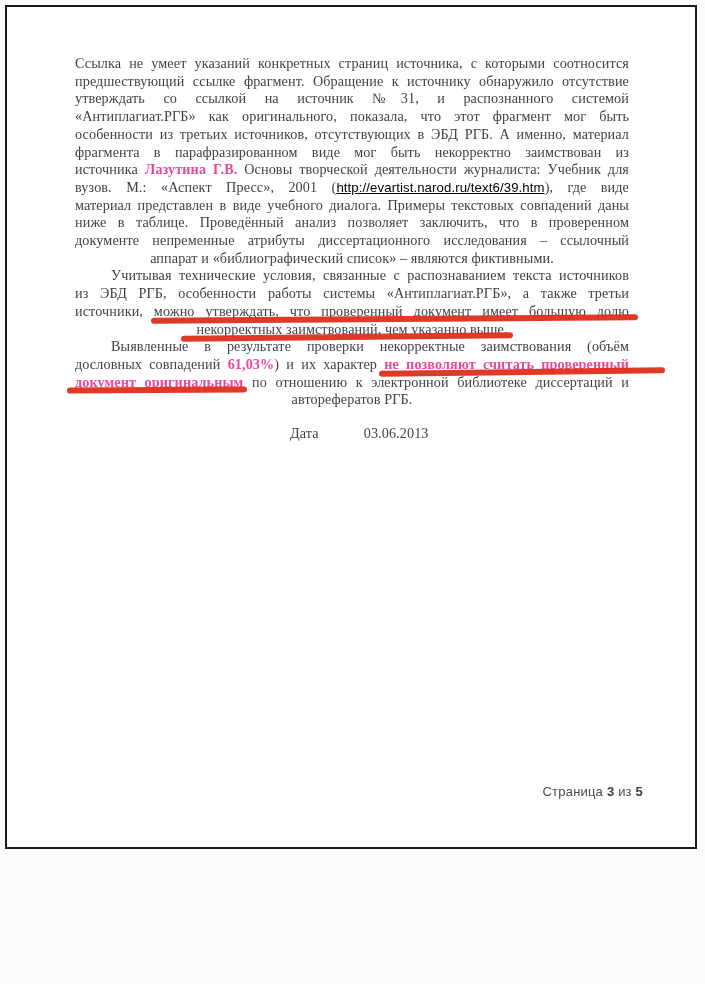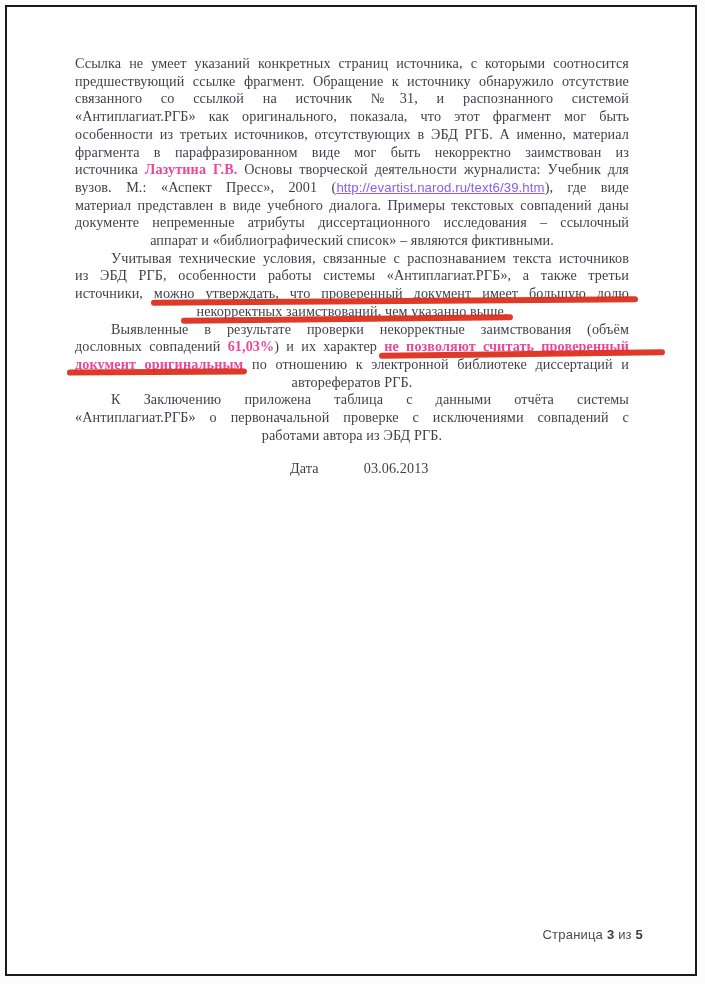--- a/index.html
+++ b/index.html
@@ -6,41 +6,41 @@
   html, body { margin: 0; padding: 0; }
   body {
     width: 705px; height: 984px;
     background: #fcfcfc;
     position: relative;
     overflow: hidden;
     font-family: "Liberation Serif", serif;
   }
   .page {
     position: absolute; left: 5px; top: 5px;
-    width: 692px; height: 971px;
+    width: 692px; height: 844px;
     background: #ffffff;
     border: 2px solid #1a1a1a;
   }
   .content {
     position: absolute; left: 68px; top: 48px;
     width: 554px;
     font-size: 14.2px;
     line-height: 17.7px;
     color: #3f3f4b;
     letter-spacing: 0.1px;
   }
   .line { min-height: 17.7px; }
   .jl { text-align: justify; text-align-last: justify; }
   .pl { text-align: center; }
   .ind { text-indent: 36px; }
   .b { font-weight: bold; color: #ec4899; }
   .lnk {
     font-family: "Liberation Sans", sans-serif;
     font-size: 13.2px;
-    color: #8b5cf6;
+    color: #000000;
     text-decoration: underline;
     cursor: pointer;
   }
   
   .rl { position: relative; }
   .rl::after {
     content: "";
     position: absolute;
     height: 6px;
     background: #db2b17;
@@ -49,67 +49,63 @@
   }
   .r1::after { left: -3px;  right: -9px;  top: 13px; transform: rotate(-0.4deg); }
   .r2::after { left: -15px; right: -6px;  top: 13px; transform: rotate(-0.6deg); }
   .r3::after { left: -5px;  right: -36px; top: 13px; transform: rotate(-0.7deg); }
   .r4::after { left: -8px;  right: -4px;  top: 13px; transform: rotate(-0.4deg); }
 
   .date-row { margin-top: 16px; padding-left: 215px; }
   .date-value { margin-left: 45px; }
 
   .footer {
-    position: absolute; right: 52px; bottom: 32px;
+    position: absolute; right: 52px; bottom: 48px;
     font-family: "Liberation Sans", sans-serif;
     font-size: 13px;
     color: #4b4b4b;
     letter-spacing: 0.2px;
   }
   .fb { font-weight: bold; color: #3d3d3d; }
 </style>
 </head>
 <body>
 
 <div class="page">
   <div class="content">
 
     <div class="para">
       <div class="line jl">Ссылка не умеет указаний конкретных страниц источника, с которыми соотносится</div>
       <div class="line jl">предшествующий ссылке фрагмент. Обращение к источнику обнаружило отсутствие</div>
-      <div class="line jl">связанного со ссылкой на источник №31, и распознанного системой</div>
+      <div class="line jl">утверждать со ссылкой на источник №31, и распознанного системой</div>
       <div class="line jl">«Антиплагиат.РГБ» как оригинального, показала, что этот фрагмент мог быть</div>
       <div class="line jl">особенности из третьих источников, отсутствующих в ЭБД РГБ. А именно, материал</div>
       <div class="line jl">фрагмента в парафразированном виде мог быть некорректно заимствован из</div>
       <div class="line jl"><span>источника </span><span class="b">Лазутина Г.В.</span><span> Основы творческой деятельности журналиста: Учебник для</span></div>
       <div class="line jl"><span>вузов. М.: «Аспект Пресс», 2001 (</span><a class="lnk">http://evartist.narod.ru/text6/39.htm</a><span>), где виде</span></div>
       <div class="line jl">материал представлен в виде учебного диалога. Примеры текстовых совпадений даны</div>
+      <div class="line jl">ниже в таблице. Проведённый анализ позволяет заключить, что в проверенном</div>
       <div class="line jl">документе непременные атрибуты диссертационного исследования – ссылочный</div>
       <div class="line pl">аппарат и «библиографический список» – являются фиктивными.</div>
     </div>
 
     <div class="para">
       <div class="line jl ind">Учитывая технические условия, связанные с распознаванием текста источников</div>
       <div class="line jl">из ЭБД РГБ, особенности работы системы «Антиплагиат.РГБ», а также третьи</div>
       <div class="line jl"><span>источники, </span><span class="rl r1">можно утверждать, что проверенный документ имеет большую долю</span></div>
       <div class="line pl"><span class="rl r2">некорректных заимствований, чем указанно выше.</span></div>
     </div>
 
     <div class="para">
       <div class="line jl ind">Выявленные в результате проверки некорректные заимствования (объём</div>
       <div class="line jl"><span>дословных совпадений </span><span class="b">61,03%</span><span>) и их характер </span><span class="b rl r3">не позволяют считать проверенный</span></div>
       <div class="line jl"><span class="b rl r4">документ оригинальным</span><span> по отношению к электронной библиотеке диссертаций и</span></div>
       <div class="line pl">авторефератов РГБ.</div>
     </div>
 
-    <div class="para">
-      <div class="line jl ind">К Заключению приложена таблица с данными отчёта системы</div>
-      <div class="line jl">«Антиплагиат.РГБ» о первоначальной проверке с исключениями совпадений с</div>
-      <div class="line pl">работами автора из ЭБД РГБ.</div>
-    </div>
 
     <div class="date-row">
       <span class="date-label">Дата</span><span class="date-value">03.06.2013</span>
     </div>
 
   </div>
 
   <div class="footer">
     <span>Страница</span>
     <span class="fb">3</span>

